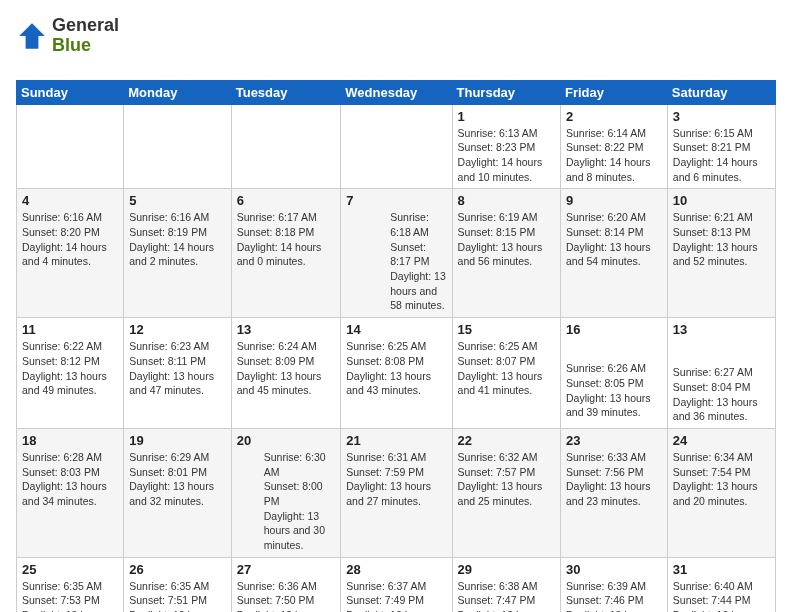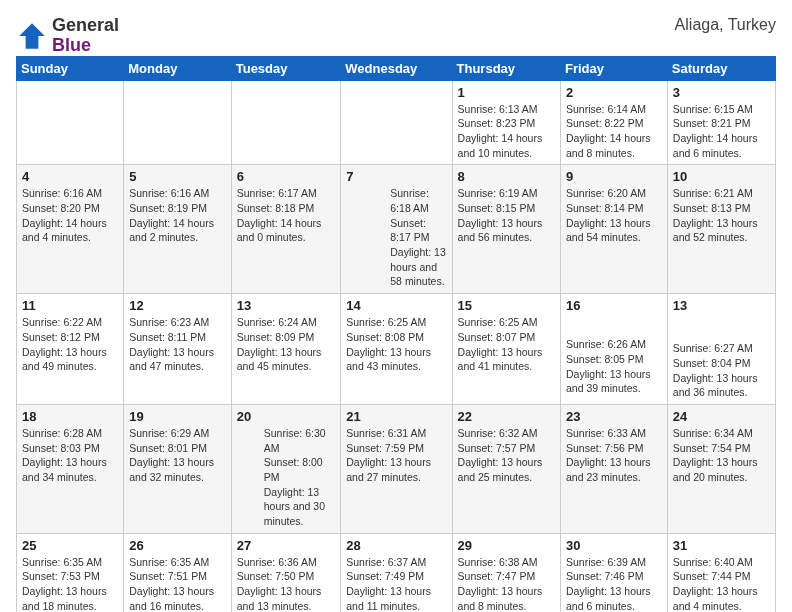--- a/index.html
+++ b/index.html
@@ -7,41 +7,41 @@
       font-family: Arial, sans-serif;
       background: #fff;
       width: 792px;
       min-height: 612px;
       padding: 16px;
     }
     .header {
       display: flex;
       justify-content: space-between;
       align-items: flex-start;
-      margin-bottom: 0;
+      margin-bottom: 24px;
     }
     .logo {
       display: flex;
       align-items: center;
       gap: 4px;
     }
     .logo-text {
       display: flex;
       flex-direction: column;
       line-height: 1.1;
     }
     .logo-general {
       font-size: 18px;
       font-weight: bold;
       color: #333;
     }
     .logo-blue {
       font-size: 18px;
       font-weight: bold;
-      color: #701a75;
+      color: #4d7c0f;
     }
     .logo-icon {
       width: 32px;
       height: 32px;
     }
     .title-block {
       text-align: right;
     }
     .month-year {
       font-size: 36px;
@@ -105,21 +105,20 @@
   <div class="logo">
     <svg class="logo-icon" viewBox="0 0 40 40">
       <polygon points="20,4 36,20 28,20 28,36 12,36 12,20 4,20" fill="#1565c0"></polygon>
     </svg>
     <div class="logo-text">
       <span class="logo-general">General</span>
       <span class="logo-blue">Blue</span>
     </div>
   </div>
   <div class="title-block">
-    <div class="location">Aliaga, Turkey</div>
   </div>
 </div>
 
 <table class="calendar-table">
   <thead>
     <tr>
     <th>Sunday</th>
         <th>Monday</th>
         <th>Tuesday</th>
         <th>Wednesday</th>

